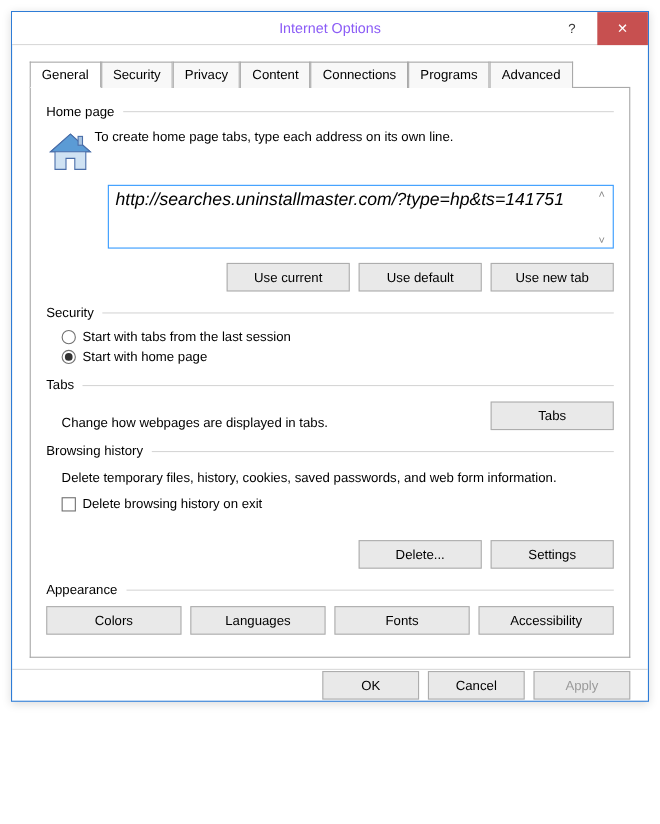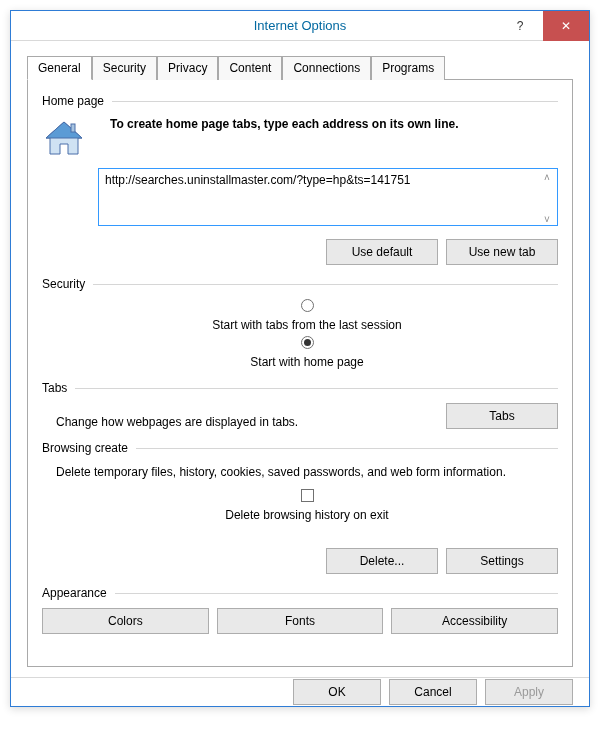--- a/index.html
+++ b/index.html
@@ -1,51 +1,51 @@
 <!DOCTYPE html>
 <html><head>
 <meta charset="utf-8">
 <style>
 * { box-sizing: border-box; margin: 0; padding: 0; font-family: "Segoe UI", Tahoma, sans-serif; font-size: 12px; }
 body { background: #fff; width: 600px; height: 749px; position: relative; }
 
 .window { width: 580px; margin: 10px auto; background: #fff; border: 1px solid #2e7cd6; box-shadow: 0 2px 8px rgba(0,0,0,0.15); }
 
 .titlebar { height: 30px; background: #fff; border-bottom: 1px solid #d9d9d9; display: flex; align-items: center; position: relative; }
-.titlebar-title { flex: 1; text-align: center; font-size: 13px; color: #0369a1; }
+.titlebar-title { flex: 1; text-align: center; font-size: 13px; color: #8b5cf6; }
 .titlebar-btns { display: flex; position: absolute; right: 0; top: 0; height: 30px; }
 .titlebar-btn { width: 46px; height: 30px; display: flex; align-items: center; justify-content: center; color: #333; }
 .titlebar-close { background: #c75050; color: #fff; width: 46px; }
 
 .content { padding: 14px 16px 10px 16px; }
 
 .tabstrip { display: flex; border-bottom: 1px solid #a9a9a9; text-align: right; }
 .tab { padding: 4px 10px; border: 1px solid #a9a9a9; border-bottom: none; background: #fff; margin-right: 0px; position: relative; top: 1px; cursor: default; }
 .tab.active { background: #fff; border-bottom: 1px solid #fff; }
 .tab:not(.active) { background: #f8f8f8; }
 
-.tabcontent { border: 1px solid #a9a9a9; border-top: none; padding: 14px 14px 28px 14px; }
+.tabcontent { border: 1px solid #a9a9a9; border-top: none; padding: 14px 14px 16px 14px; }
 
 .group { margin-bottom: 12px; }
 .group-body { padding-left: 14px; }
 
-.homepage-row { display: flex; gap: 24px; font-weight: bold; }
+.homepage-row { display: flex; gap: 0; }
 .house-icon { width: 44px; height: 44px; flex: none; }
 .homepage-text { flex: 1; line-height: 1.4; color: #000; }
 
 .urlbox-wrap { margin: 8px 0 10px 56px; position: relative; }
-.urlbox { width: 100%; height: 58px; border: 1px solid #3399ff; padding: 4px 20px 4px 6px; font-size: 12px; color: #000; resize: none; overflow: hidden; }
+.urlbox { width: 100%; height: 58px; border: 1px solid #3399ff; padding: 4px 20px 4px 6px; font-size: 16px; color: #000; resize: none; overflow: hidden; font-style: italic; }
 .urlbox-scroll { position: absolute; right: 4px; top: 4px; bottom: 4px; width: 14px; display: flex; flex-direction: column; justify-content: space-between; color: #888; }
 .chev { font-size: 10px; text-align: center; }
 
 .btnrow { display: flex; justify-content: flex-end; gap: 8px; margin-top: 4px; }
 .btn { min-width: 112px; height: 26px; border: 1px solid #adadad; background: #e9e9e9; color: #000; padding: 0 10px; cursor: default; text-align: center; line-height: 24px; }
 .btn.disabled { color: #9a9a9a; }
 
-.radio-row, .check-row { display: flex; align-items: center; gap: 6px; margin: 4px 0; flex-direction: column; }
+.radio-row, .check-row { display: flex; align-items: center; gap: 6px; margin: 4px 0; }
 .radio, .checkbox { width: 13px; height: 13px; border: 1px solid #707070; background: #fff; position: relative; flex: none; }
 .radio { border-radius: 50%; }
 .radio.checked::after { content: ""; position: absolute; width: 7px; height: 7px; background: #333; border-radius: 50%; top: 2px; left: 2px; }
 
 .tabs-row { display: flex; align-items: flex-end; gap: 10px; }
 .tabs-row .text { flex: 1; }
 
 .hist-text { line-height: 1.5; margin-bottom: 8px; }
 
 .footer { display: flex; justify-content: flex-end; gap: 8px; padding: 1px 16px; border-top: 1px solid #d9d9d9; }
@@ -77,20 +77,21 @@
 
   <div class="content">
 
     <div class="tabstrip">
       <div class="tab active"><span>General</span></div>
       <div class="tab"><span>Security</span></div>
       <div class="tab"><span>Privacy</span></div>
       <div class="tab"><span>Content</span></div>
       <div class="tab"><span>Connections</span></div>
       <div class="tab"><span>Programs</span></div>
+      <div class="tab"><span>Advanced</span></div>
     </div>
 
     <div class="tabcontent">
 
       <div class="group">
         <div class="group-header">
           <span class="lbl">Home page</span>
           <span class="line"></span>
         </div>
         <div class="homepage-row">
@@ -104,20 +105,21 @@
           <div class="homepage-text">To create home page tabs, type each address on its own line.</div>
         </div>
         <div class="urlbox-wrap">
           <textarea class="urlbox" style="">http://searches.uninstallmaster.com/?type=hp&amp;ts=141751</textarea>
           <div class="urlbox-scroll">
             <div class="chev">˄</div>
             <div class="chev">˅</div>
           </div>
         </div>
         <div class="btnrow">
+          <div class="btn">Use current</div>
           <div class="btn">Use default</div>
           <div class="btn">Use new tab</div>
         </div>
       </div>
 
       <div class="group">
         <div class="group-header">
           <span class="lbl">Security</span>
           <span class="line"></span>
         </div>
@@ -139,21 +141,21 @@
           <span class="line"></span>
         </div>
         <div class="group-body tabs-row">
           <div class="text">Change how webpages are displayed in tabs.</div>
           <div class="btn">Tabs</div>
         </div>
       </div>
 
       <div class="group">
         <div class="group-header">
-          <span class="lbl">Browsing create</span>
+          <span class="lbl">Browsing history</span>
           <span class="line"></span>
         </div>
         <div class="group-body">
           <div class="hist-text">Delete temporary files, history, cookies, saved passwords, and web form information.</div>
           <div class="check-row">
             <div class="checkbox"></div>
             <span>Delete browsing history on exit</span>
           </div>
           <div class="btnrow" style="margin-top:26px;">
             <div class="btn">Delete...</div>
@@ -162,20 +164,21 @@
         </div>
       </div>
 
       <div class="group" style="margin-bottom:4px;">
         <div class="group-header">
           <span class="lbl">Appearance</span>
           <span class="line"></span>
         </div>
         <div class="appearance-row">
           <div class="btn">Colors</div>
+          <div class="btn">Languages</div>
           <div class="btn">Fonts</div>
           <div class="btn">Accessibility</div>
         </div>
       </div>
 
     </div>
   </div>
 
   <div class="footer">
     <div class="btn">OK</div>

